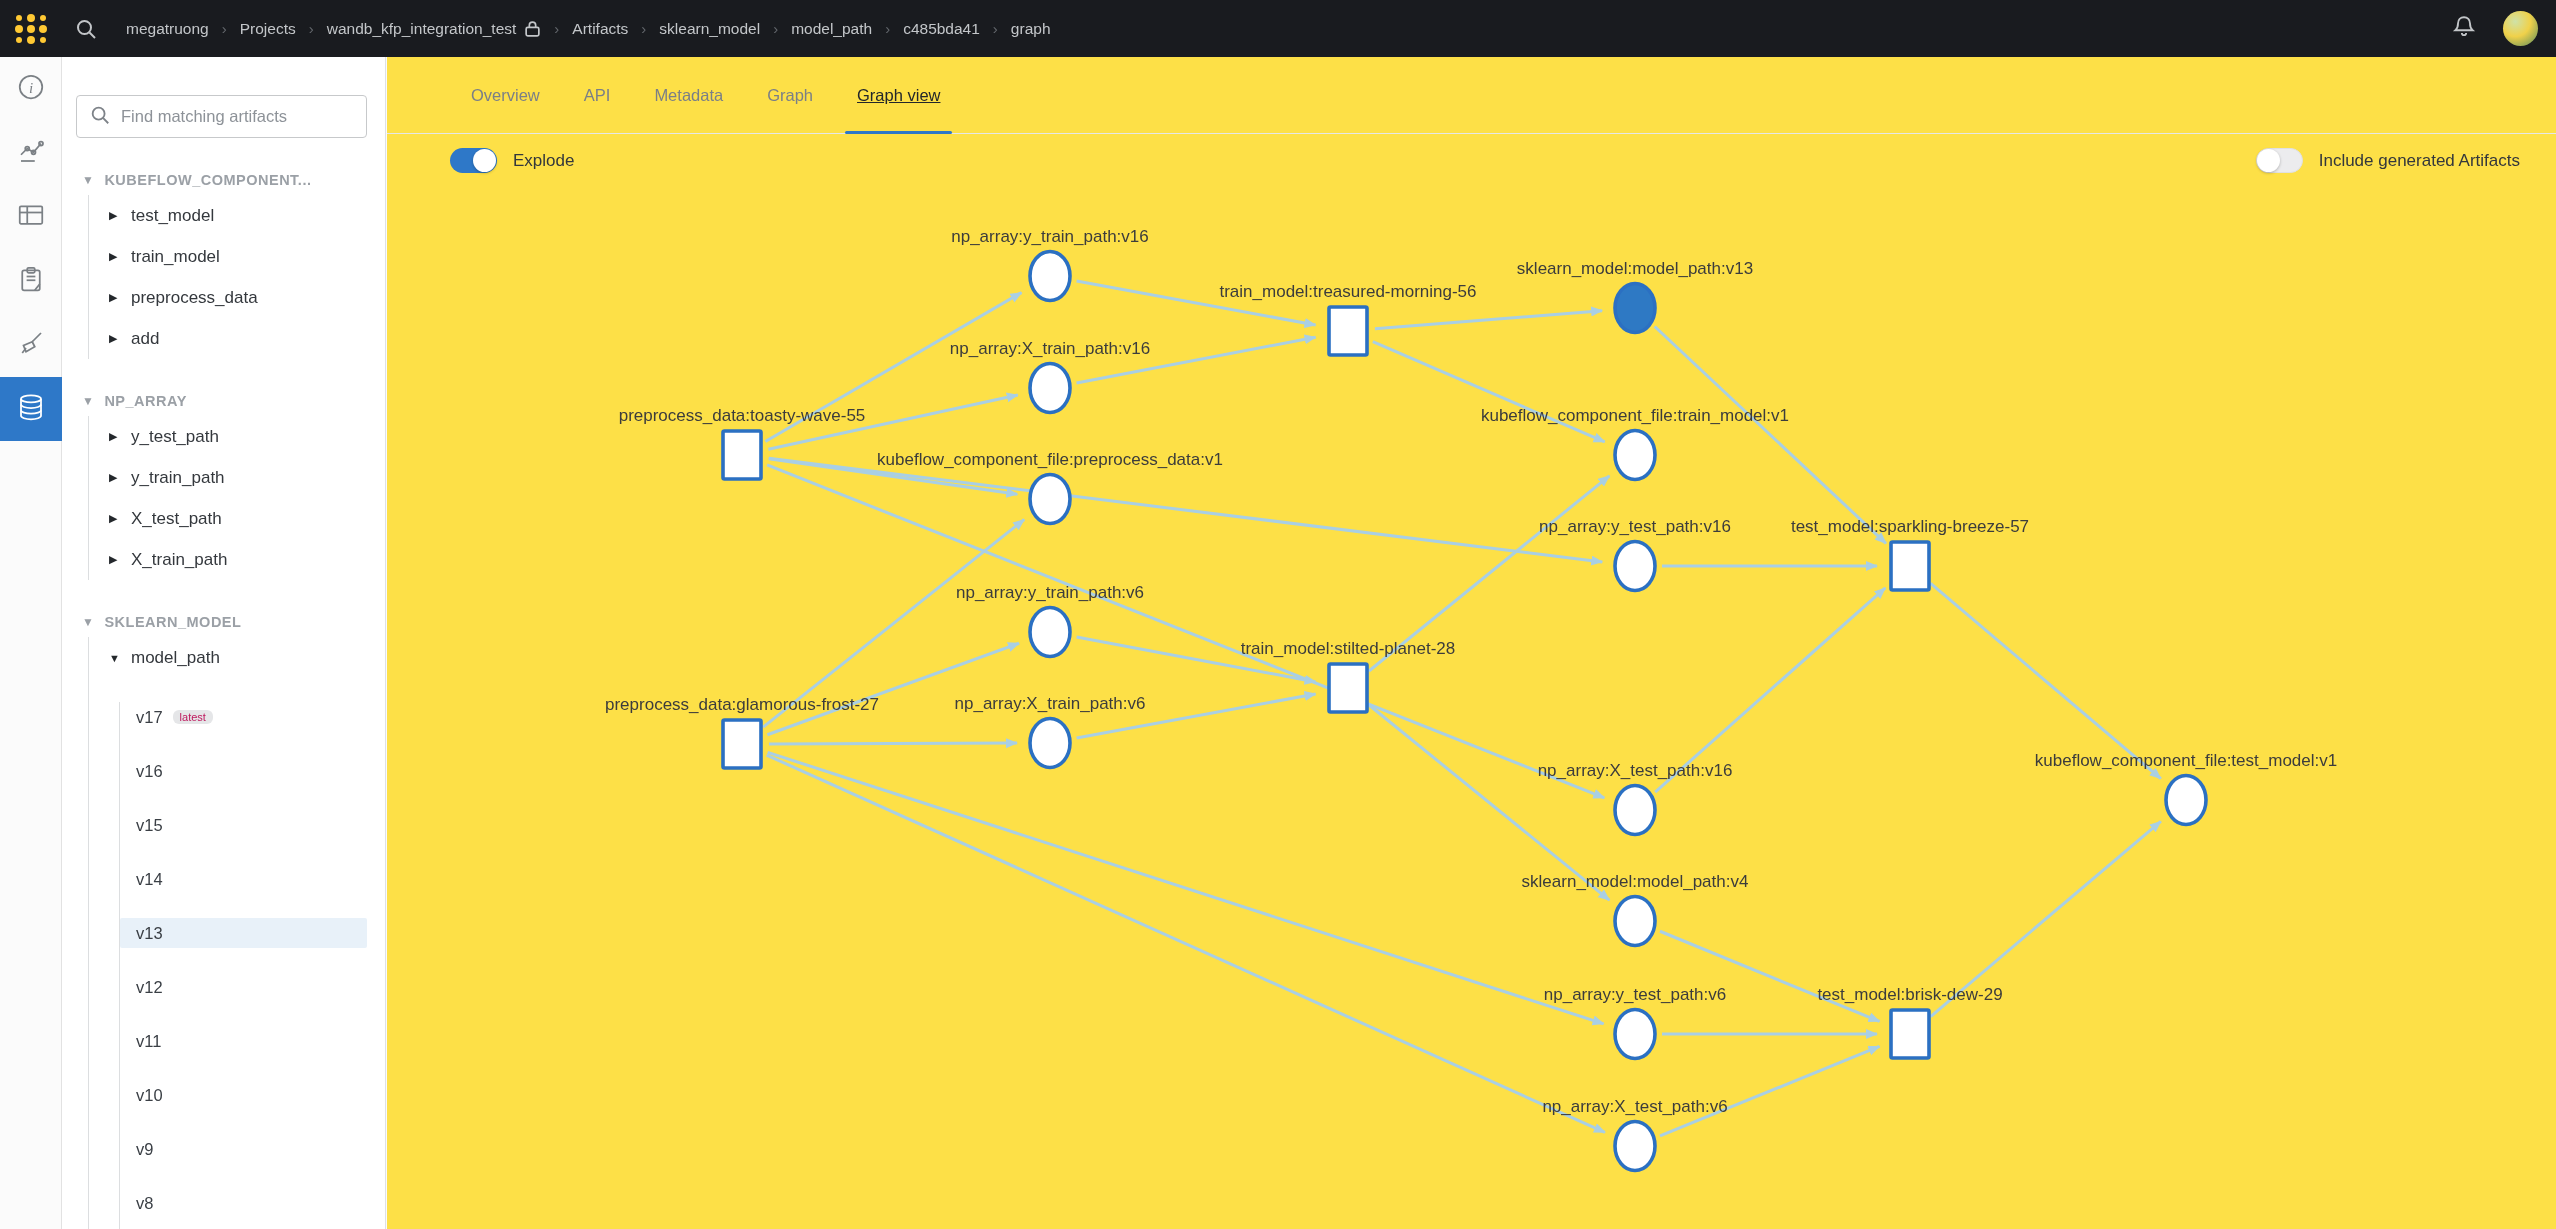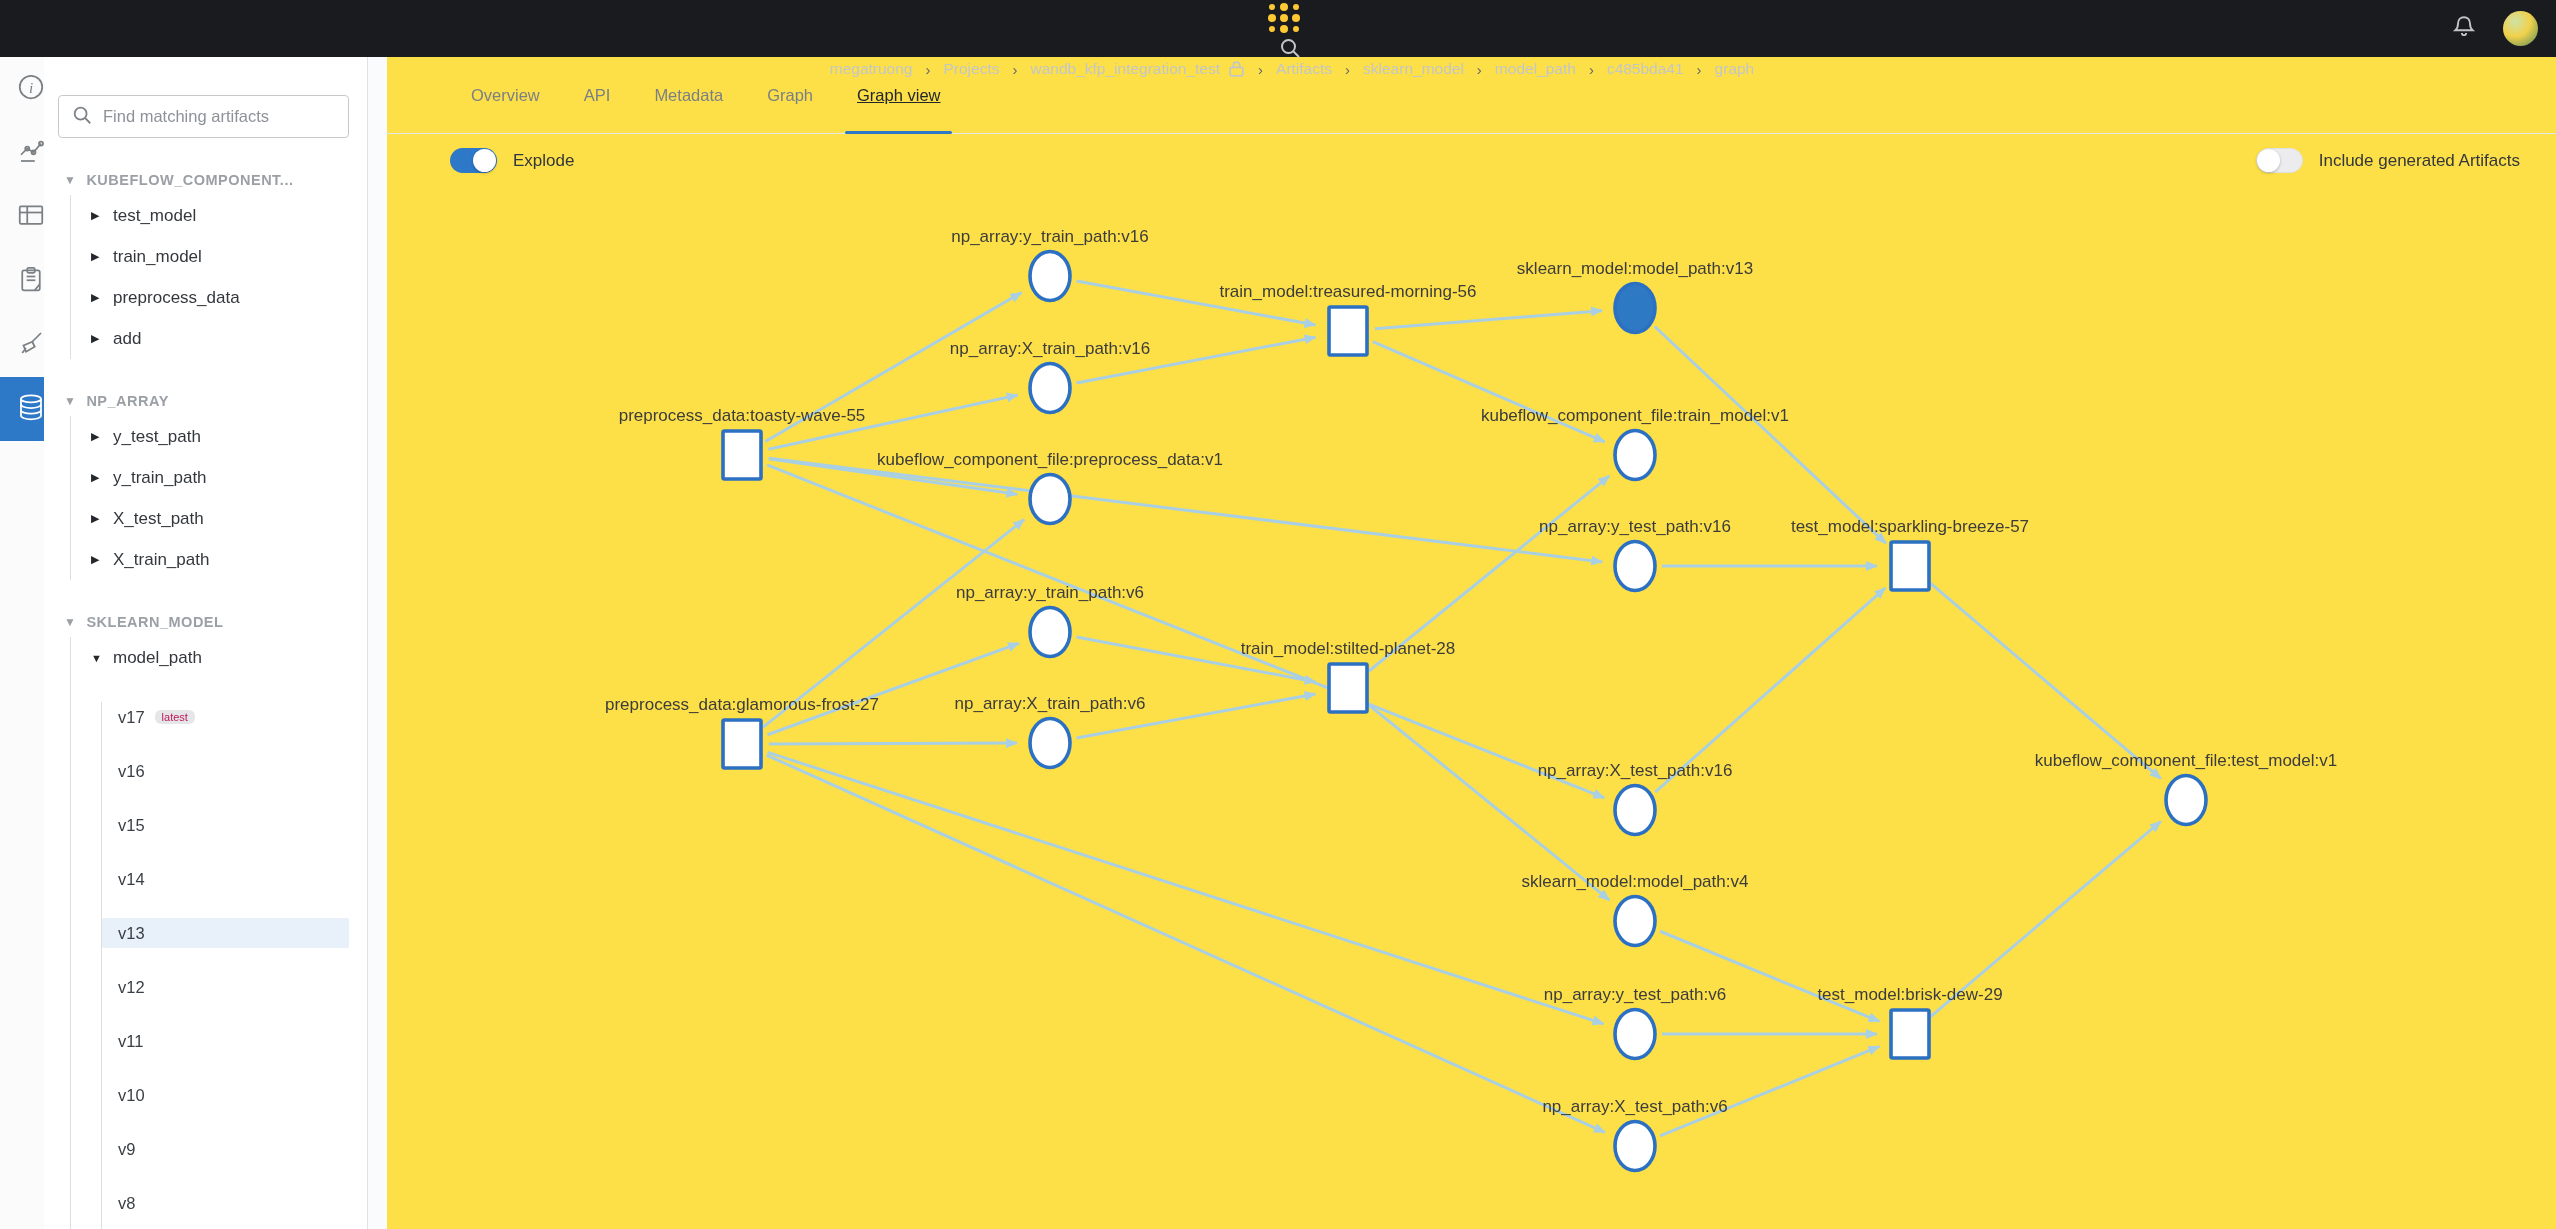--- a/index.html
+++ b/index.html
@@ -1,21 +1,21 @@
 <!DOCTYPE html>
 <html><head>
 <meta charset="utf-8">
 <style>
   * { margin:0; padding:0; box-sizing:border-box; }
   html,body { width:2556px; height:1229px; overflow:hidden;
     font-family:"Liberation Sans", sans-serif; background:#fafbfc; }
 
   
   .header { position:absolute; left:0; top:0; width:2556px; height:57px;
-    background:#191b1f; display:flex; align-items:center; z-index:10;flex-direction:column; }
+    background:#191b1f; display:flex; align-items:center; z-index:10; }
   .logo { width:38px; height:36px; margin-left:12px; display:grid;
     grid-template-columns:repeat(3,1fr); grid-template-rows:repeat(3,1fr);
     gap:3px; padding:3px; cursor:pointer; }
   .logo span { width:8px; height:8px; border-radius:50%; background:#ffc933; align-self:center; justify-self:center; }
   .logo span:nth-child(1),.logo span:nth-child(7){ width:6px;height:6px; }
   .logo span:nth-child(3),.logo span:nth-child(9){ width:6px;height:6px; }
   .hsearch { margin-left:24px; cursor:pointer; display:flex; align-items:center; }
   .crumbs { margin-left:28px; display:flex; align-items:center; font-size:15.5px; color:#c3c6c9; }
   .crumb { cursor:pointer; white-space:nowrap; }
   .crumb-sep { color:#63676c; margin:0 13px; font-size:15px; }
@@ -25,21 +25,21 @@
     background:radial-gradient(circle at 35% 30%, #cfe2a8 0%, #f0d14a 45%, #8da457 80%, #5d7a43 100%); }
 
   
   .rail { position:absolute; left:0; top:57px; width:62px; height:1172px;
     background:#fbfbfb; border-right:1px solid #e2e2e2; }
   .rail-item { width:62px; height:64px; display:flex; align-items:center; justify-content:center;
     color:#7b8085; cursor:pointer; }
   .rail-item.sel { background:#2e78c8; color:#ffffff; }
 
   
-  .sidebar { position:absolute; left:44px; top:57px; width:324px; height:1172px;
+  .sidebar { position:absolute; left:62px; top:57px; width:324px; height:1172px;
     background:#ffffff; border-right:1px solid #dfe1e3; padding:38px 18px 0 14px; overflow:hidden; }
   .searchbox { height:43px; border:1px solid #c7c9cb; border-radius:4px; background:#fff;
     display:flex; align-items:center; padding:0 12px; color:#7d8288; }
   .searchbox input { border:none; outline:none; font-size:16.5px; margin-left:10px; width:220px;
     color:#33373c; font-family:"Liberation Sans",sans-serif; }
   .searchbox input::placeholder { color:#8d9298; }
   .sect { margin-top:27px; }
   .sect-head { display:flex; align-items:center; height:30px; color:#9ba0a6;
     font-size:14.5px; font-weight:bold; letter-spacing:.5px; cursor:pointer; white-space:nowrap; }
   .sect-head .chev { margin:0 10px 0 6px; font-size:12px; }

